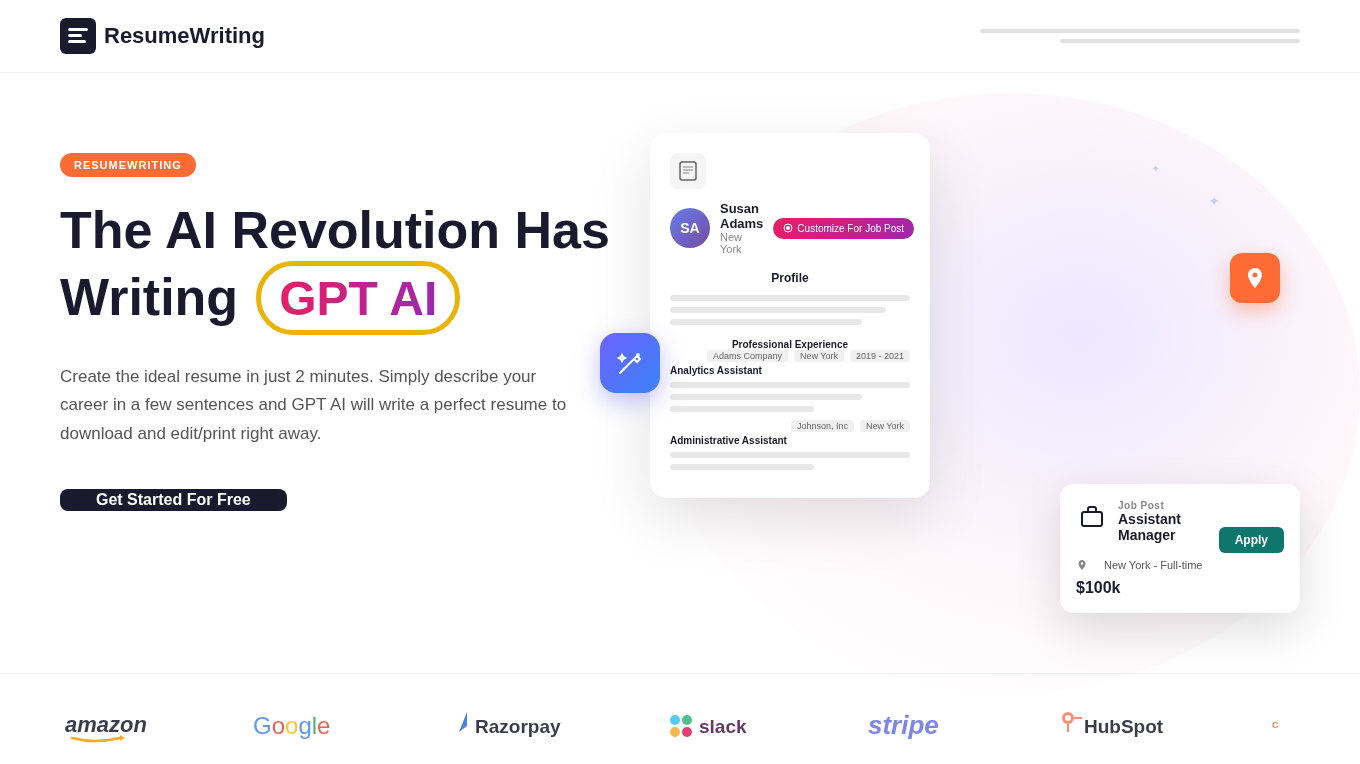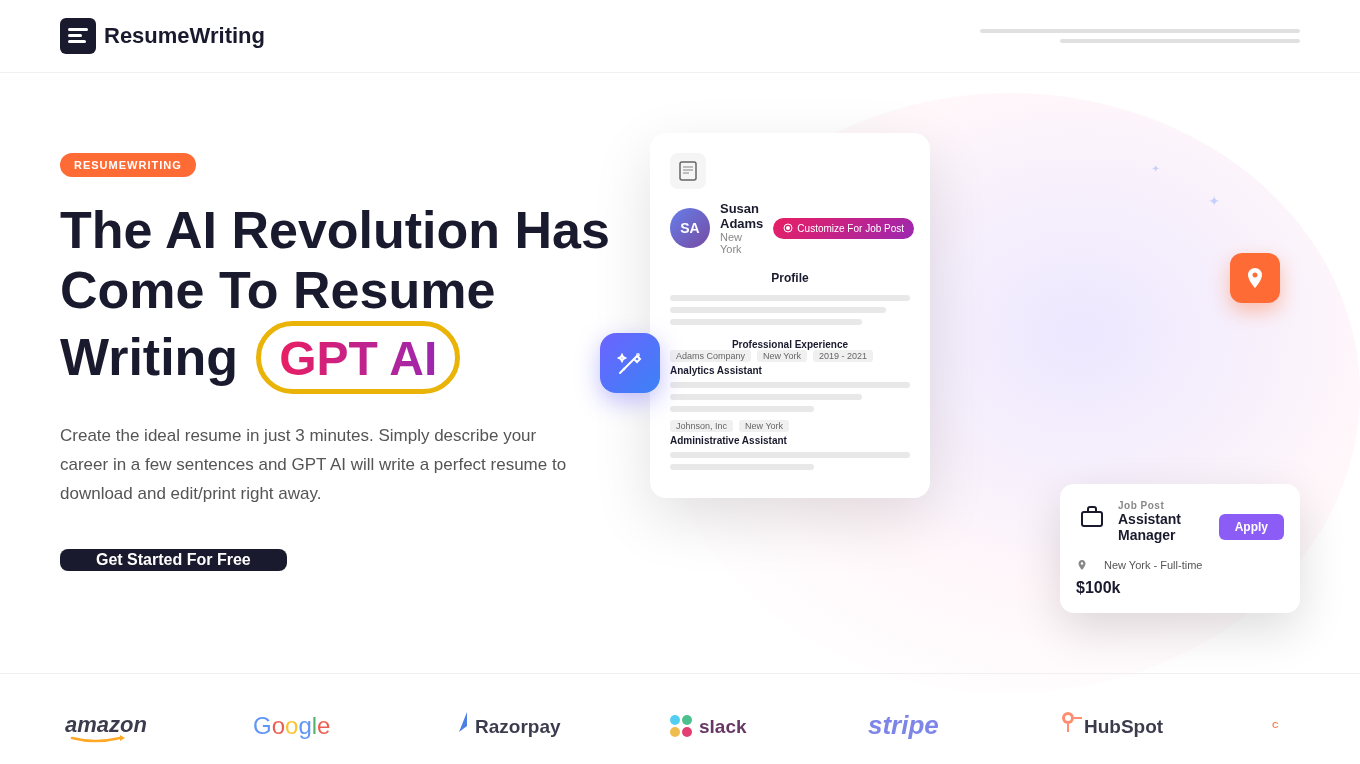--- a/index.html
+++ b/index.html
@@ -261,20 +261,21 @@
 
     .exp-block {
       margin-bottom: 8px;
     }
     .exp-company-row {
       display: flex;
       gap: 6px;
       font-size: 9px;
       color: #666;
       margin-bottom: 3px;
+      justify-content: flex-end;
     }
     .exp-company-tag {
       background: #f0f0f0;
       padding: 1px 6px;
       border-radius: 3px;
     }
 
     
     .job-card {
       position: absolute;
@@ -306,21 +307,21 @@
       color: #888;
       font-weight: 600;
       letter-spacing: 0.5px;
     }
     .job-title-lg {
       font-size: 14px;
       font-weight: 700;
       color: #1a1a2e;
     }
     .apply-btn {
-      background: #8b5cf6;
+      background: #0f766e;
       color: white;
       border: none;
       padding: 6px 16px;
       border-radius: 6px;
       font-size: 12px;
       cursor: pointer;
       font-weight: 600;
     }
     .job-meta {
       display: flex;
@@ -386,30 +387,29 @@
   </div>
 </header>
 
 <section class="hero">
 
   <div class="hero-left">
     <span class="badge">RESUMEWRITING</span>
 
     <h1 class="hero-title">
       <div>The AI Revolution Has</div>
-      <div>Come To Resume</div>
       <div class="hero-title-line3">
         <span>Writing</span>
         <div class="gpt-badge-wrapper">
           <span>GPT AI</span>
         </div>
       </div>
     </h1>
 
-    <p class="hero-description">Create the ideal resume in just 3 minutes. Simply describe your career in a few sentences and GPT AI will write a perfect resume to download and edit/print right away.</p>
+    <p class="hero-description">Create the ideal resume in just 2 minutes. Simply describe your career in a few sentences and GPT AI will write a perfect resume to download and edit/print right away.</p>
 
     <button class="cta-button">Get Started For Free</button>
   </div>
 
   <div class="hero-right">
     <div class="hero-bg-blur"></div>
 
     <div class="ai-wand">
       <svg width="28" height="28" viewBox="0 0 28 28">
         <path d="M4 24L18 10M18 10l3-3 3 3-3 3-3-3zM6 6l1 2 2 1-2 1-1 2-1-2-2-1 2-1 1-2z" stroke="white" stroke-width="2" fill="none" stroke-linecap="round"></path>
@@ -478,21 +478,21 @@
           <span class="exp-company-tag">Johnson, Inc</span>
           <span class="exp-company-tag">New York</span>
         </div>
         <div class="exp-job-title">Administrative Assistant</div>
         <div class="skeleton-line full"></div>
         <div class="skeleton-line w60"></div>
       </div>
     </div>
 
     <div class="job-card">
-      <div style="display:flex; justify-content:space-between; align-items:center;">
+      <div style="display:flex; justify-content:space-between; align-items:flex-end;">
         <div class="job-card-header">
           <div class="briefcase-icon">
             <svg width="28" height="28" viewBox="0 0 28 28">
               <rect x="4" y="10" width="20" height="14" rx="2" fill="none" stroke="#1a1a2e" stroke-width="2"></rect>
               <path d="M10 10V7a2 2 0 012-2h4a2 2 0 012 2v3" fill="none" stroke="#1a1a2e" stroke-width="2"></path>
             </svg>
           </div>
           <div>
             <div class="job-label">Job Post</div>
             <div class="job-title-lg">Assistant Manager</div>

